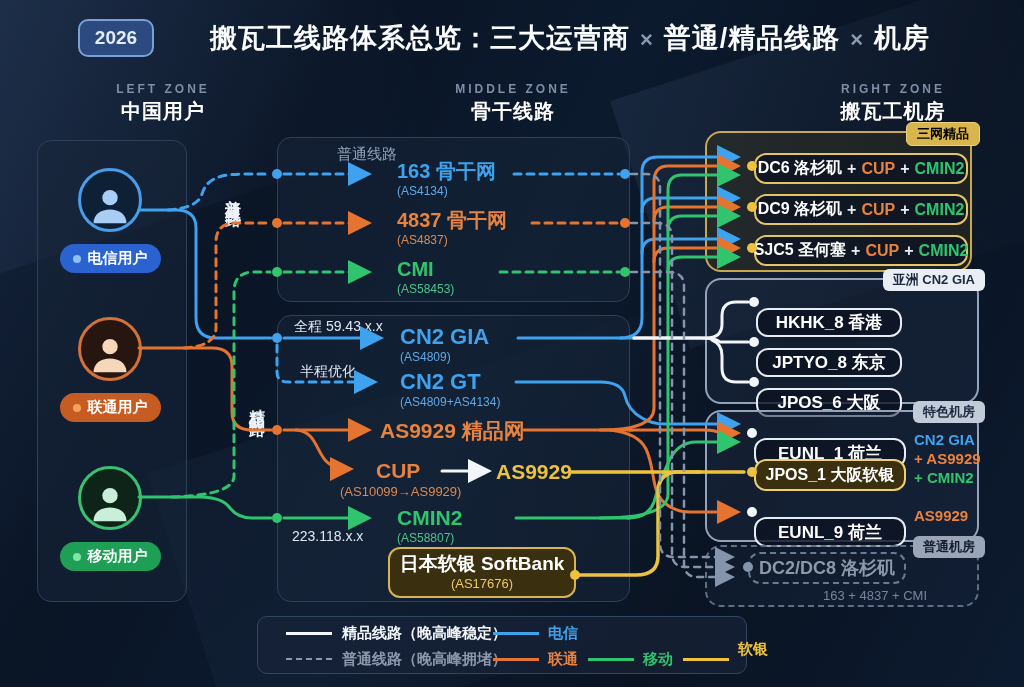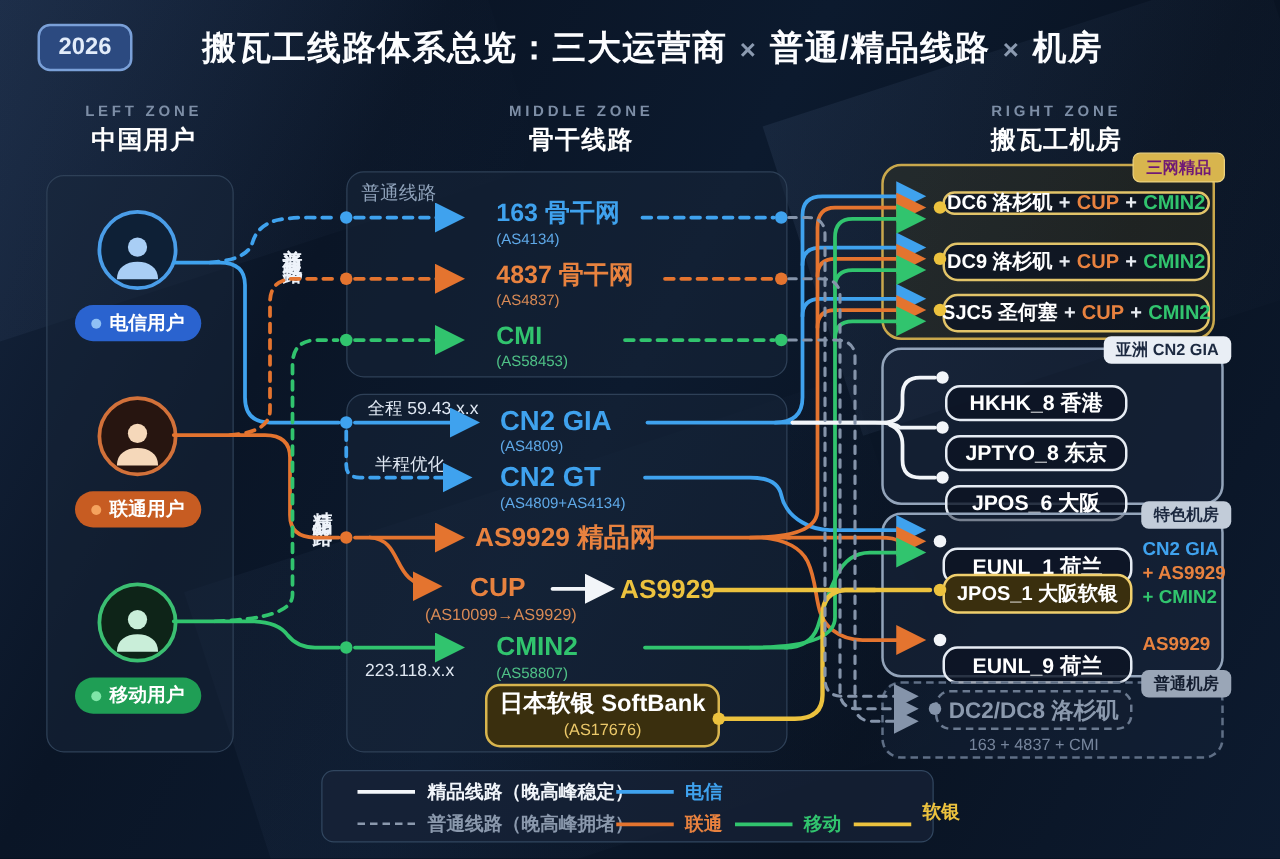--- a/index.html
+++ b/index.html
@@ -7,36 +7,36 @@
     position:relative;width:1024px;height:687px;overflow:hidden;
     font-family:"Liberation Sans","DejaVu Sans",sans-serif;
     background:linear-gradient(118deg,#16263f 0%,#0a1526 26%,#0c1a2e 48%,#091322 72%,#0d1b30 100%);
     color:#f2f6fb;
   }
   .streak{position:absolute;pointer-events:none;background:linear-gradient(120deg,rgba(120,150,200,0.10),rgba(120,150,200,0));}
   .s1{left:-120px;top:-80px;width:520px;height:300px;transform:rotate(-18deg);}
   .s2{left:640px;top:30px;width:420px;height:260px;transform:rotate(-18deg);background:linear-gradient(120deg,rgba(140,170,220,0.09),rgba(140,170,220,0));}
   .s3{left:180px;top:380px;width:560px;height:300px;transform:rotate(-18deg);background:linear-gradient(120deg,rgba(120,150,200,0.05),rgba(120,150,200,0));}
 
-  .abs{position:absolute;}
+  .abs{position:absolute;margin-left:48px;}
   .year-badge{left:30px;top:19px;width:72px;height:34px;border:2px solid #7aa0d8;border-radius:10px;
     background:#2c4a80;color:#e2ecfa;font-weight:bold;font-size:19px;display:flex;align-items:center;justify-content:center;}
   .main-title{left:32px;top:20px;width:980px;text-align:center;font-size:27px;font-weight:bold;letter-spacing:1px;color:#fcfdff;}
   .main-title .sep{color:#8b9ab0;font-size:22px;margin:0 10px;font-weight:bold;}
 
   .zone-label{font-size:12px;font-weight:bold;letter-spacing:3px;color:#7d8ea6;text-align:center;}
   .zone-title{font-size:20px;font-weight:bold;color:#fff;text-align:center;letter-spacing:1px;}
 
   .panel{position:absolute;border:1px solid #2e4057;border-radius:14px;background:rgba(24,37,58,0.50);}
   .gold-panel{position:absolute;border:2px solid #c9a84c;border-radius:16px;background:rgba(74,62,24,0.30);}
   .gray-panel{position:absolute;border:2px solid #93a4ba;border-radius:16px;background:rgba(27,40,62,0.55);}
   .dashed-panel{position:absolute;border:2px dashed #5f6f86;border-radius:16px;background:rgba(27,40,62,0.35);}
 
   .badge{position:absolute;font-weight:bold;font-size:13px;padding:2px 10px;border-radius:6px;white-space:nowrap;}
-  .badge-gold{background:#d8b54e;color:#701a75;border:1px solid #ecd27e;}
+  .badge-gold{background:#d8b54e;color:#000000;border:1px solid #ecd27e;}
   .badge-white{background:#e9eef5;color:#1c2940;}
   .badge-lgray{background:#c2ccd9;color:#1c2940;}
   .badge-gray{background:#9aa6b7;color:#141e30;}
 
   .user-card{position:absolute;width:120px;text-align:center;}
   .avatar{width:58px;height:58px;border-radius:50%;margin:0 auto;display:flex;align-items:center;justify-content:center;overflow:hidden;}
   .avatar svg{width:44px;height:44px;margin-top:10px;}
   .av-blue{border:3px solid #4a9de8;background:#0e2036;color:#a9cef5;}
   .av-orange{border:3px solid #d2713a;background:#271510;color:#f5d8ba;}
   .av-green{border:3px solid #3bbf72;background:#0e2418;color:#c9eed9;}
@@ -195,21 +195,21 @@
     <div class="nm">日本软银 SoftBank</div>
     <div class="asn">(AS17676)</div>
   </div>
 
   <div class="note" style="left:294px;top:318px;">全程 59.43.x.x</div>
   <div class="note" style="left:300px;top:363px;">半程优化</div>
   <div class="note" style="left:292px;top:528px;">223.118.x.x</div>
 
   <div class="gold-panel" style="left:705px;top:131px;width:263px;height:137px;">
     <div class="badge badge-gold" style="top:-11px;right:-10px;">三网精品</div>
-    <div class="node-box nb-gold" style="left:47px;top:20px;width:214px;height:19px;font-size:16px;">
+    <div class="node-box nb-gold" style="left:47px;top:20px;width:214px;height:31px;font-size:16px;">
       <span>DC6 洛杉矶</span>
         <span class="plus">+</span>
         <span class="t-orange">CUP</span>
         <span class="plus">+</span>
         <span class="t-green">CMIN2</span>
     </div>
     <div class="node-box nb-gold" style="left:47px;top:61px;width:214px;height:31px;font-size:16px;">
       <span>DC9 洛杉矶</span>
         <span class="plus">+</span>
         <span class="t-orange">CUP</span>

